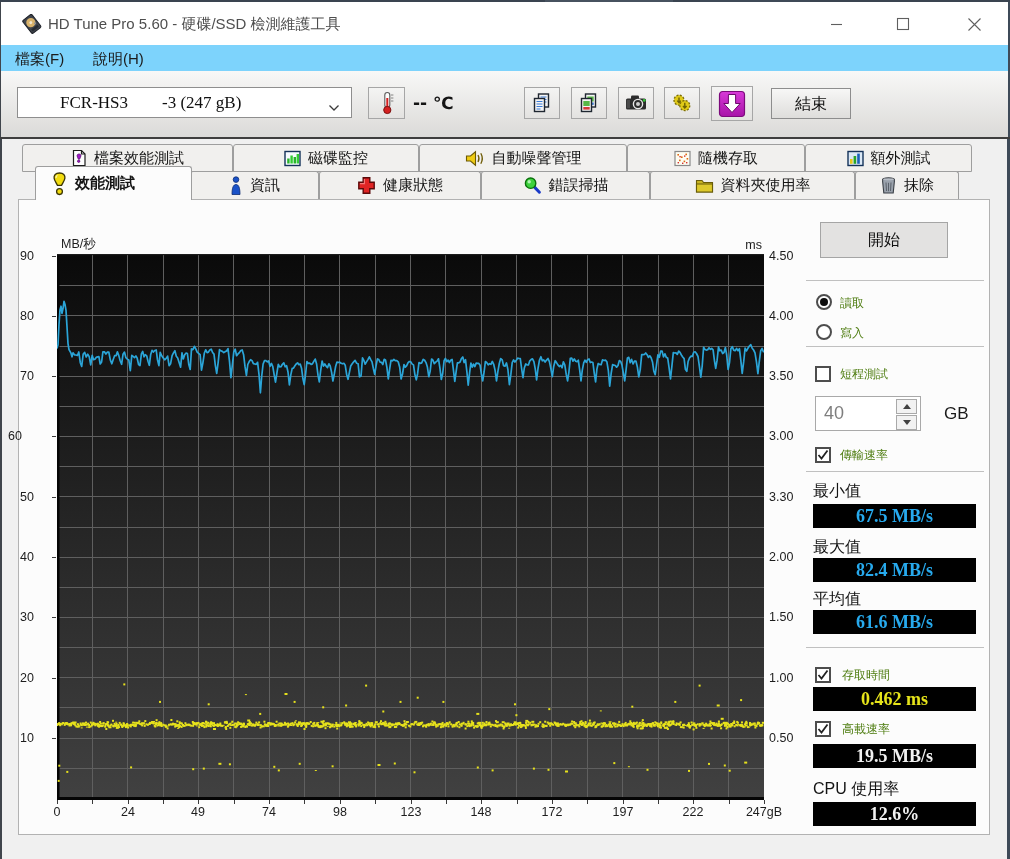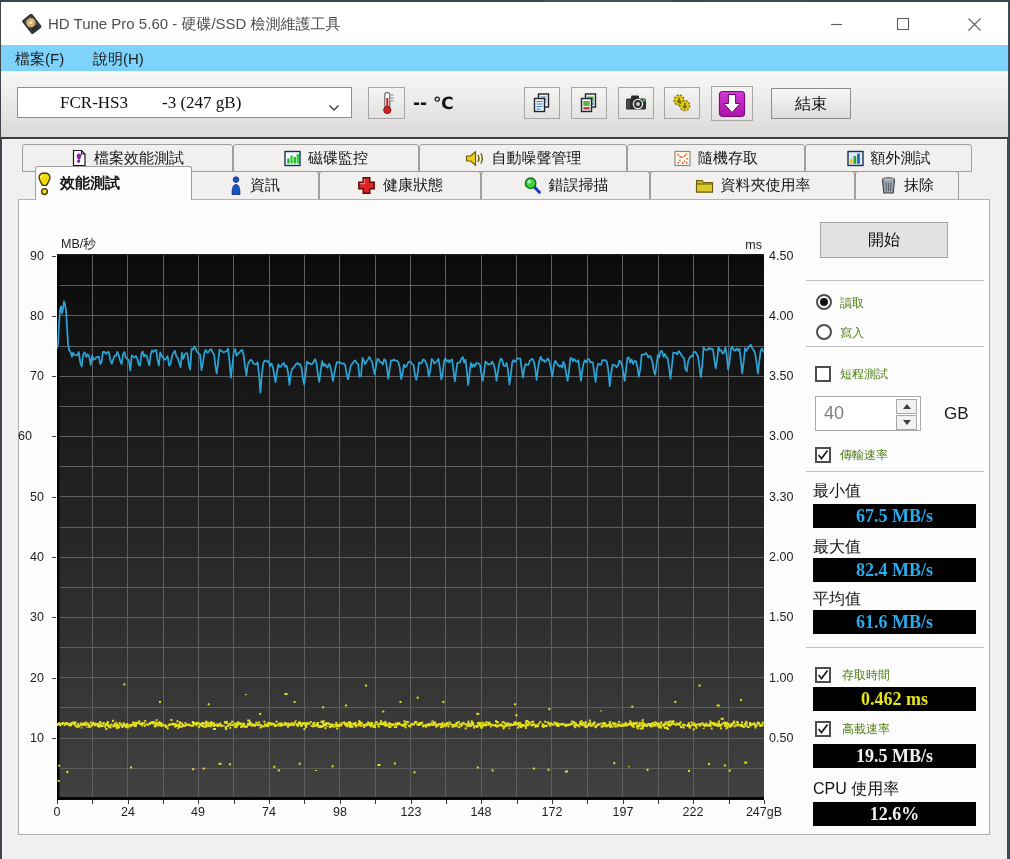--- a/index.html
+++ b/index.html
@@ -28,29 +28,29 @@
   .tb-btn{top:87px;width:36px;height:32px;border:1px solid #a6a6a6;background:linear-gradient(#f4f4f3,#e3e2e0);display:flex;align-items:center;justify-content:center;}
   #thermo-btn{left:368px;top:87px;width:37px;height:32px;}
   #temp-value{left:413px;top:87px;height:32px;line-height:32px;font-family:"DejaVu Sans",sans-serif;font-size:17px;font-weight:bold;color:#141414;white-space:pre;}
   #btn-download{left:711px;top:86px;width:42px;height:35px;}
   #exit-btn{left:771px;top:88px;width:80px;height:31px;border:1px solid #8d8d8d;background:linear-gradient(#f7f7f6,#dedddb);text-align:center;line-height:29px;font-size:16px;color:#111;}
 
   
   .tab{display:flex;align-items:center;justify-content:center;gap:7px;border:1px solid #9e9e9e;border-radius:3px 3px 0 0;background:#f1f0ee;font-size:15px;color:#141414;white-space:pre;z-index:2;}
   .tab-row1{top:144px;height:28px;}
   .tab-row2{top:171px;height:28px;border-bottom:none;}
-  .tab-selected{top:166px;height:34px;background:#fcfcfc;border-bottom:none;z-index:6;font-weight:bold;justify-content:flex-start;}
+  .tab-selected{top:166px;height:34px;background:#fcfcfc;border-bottom:none;z-index:6;font-weight:bold;justify-content:flex-start;padding-left:15px;}
   .tab .ticon{flex:0 0 auto;display:flex;}
 
   
   #panel{left:18px;top:199px;width:972px;height:636px;background:#fcfcfc;border:1px solid #b2b2b2;}
 
   
   .axis-label{font-size:12.5px;color:#1d1d1d;}
-  .ytick{width:34px;text-align:center;font-size:12.5px;color:#1d1d1d;height:16px;line-height:16px;}
+  .ytick{width:34px;text-align:left;font-size:12.5px;color:#1d1d1d;height:16px;line-height:16px;}
   .ytick-r{width:40px;text-align:left;font-size:12.5px;color:#1d1d1d;height:16px;line-height:16px;}
   .xtick{width:64px;text-align:center;font-size:12.5px;color:#1d1d1d;height:14px;line-height:14px;}
   .vtickmark{width:1px;height:4px;background:#3a3a3a;top:800px;}
   .htickmark{width:4px;height:1px;background:#3a3a3a;left:52px;}
   #plot-svg{left:57px;top:254px;}
 
   
   .sep{left:806px;width:178px;height:1px;background:#c0c0c0;}
   #start-btn{left:820px;top:222px;width:128px;height:36px;border:1px solid #a5a5a5;background:#e3e2e1;text-align:center;line-height:34px;font-size:16px;color:#111;}
   .radio{width:16px;height:16px;border:2px solid #4d4d4d;border-radius:50%;background:#fff;}

